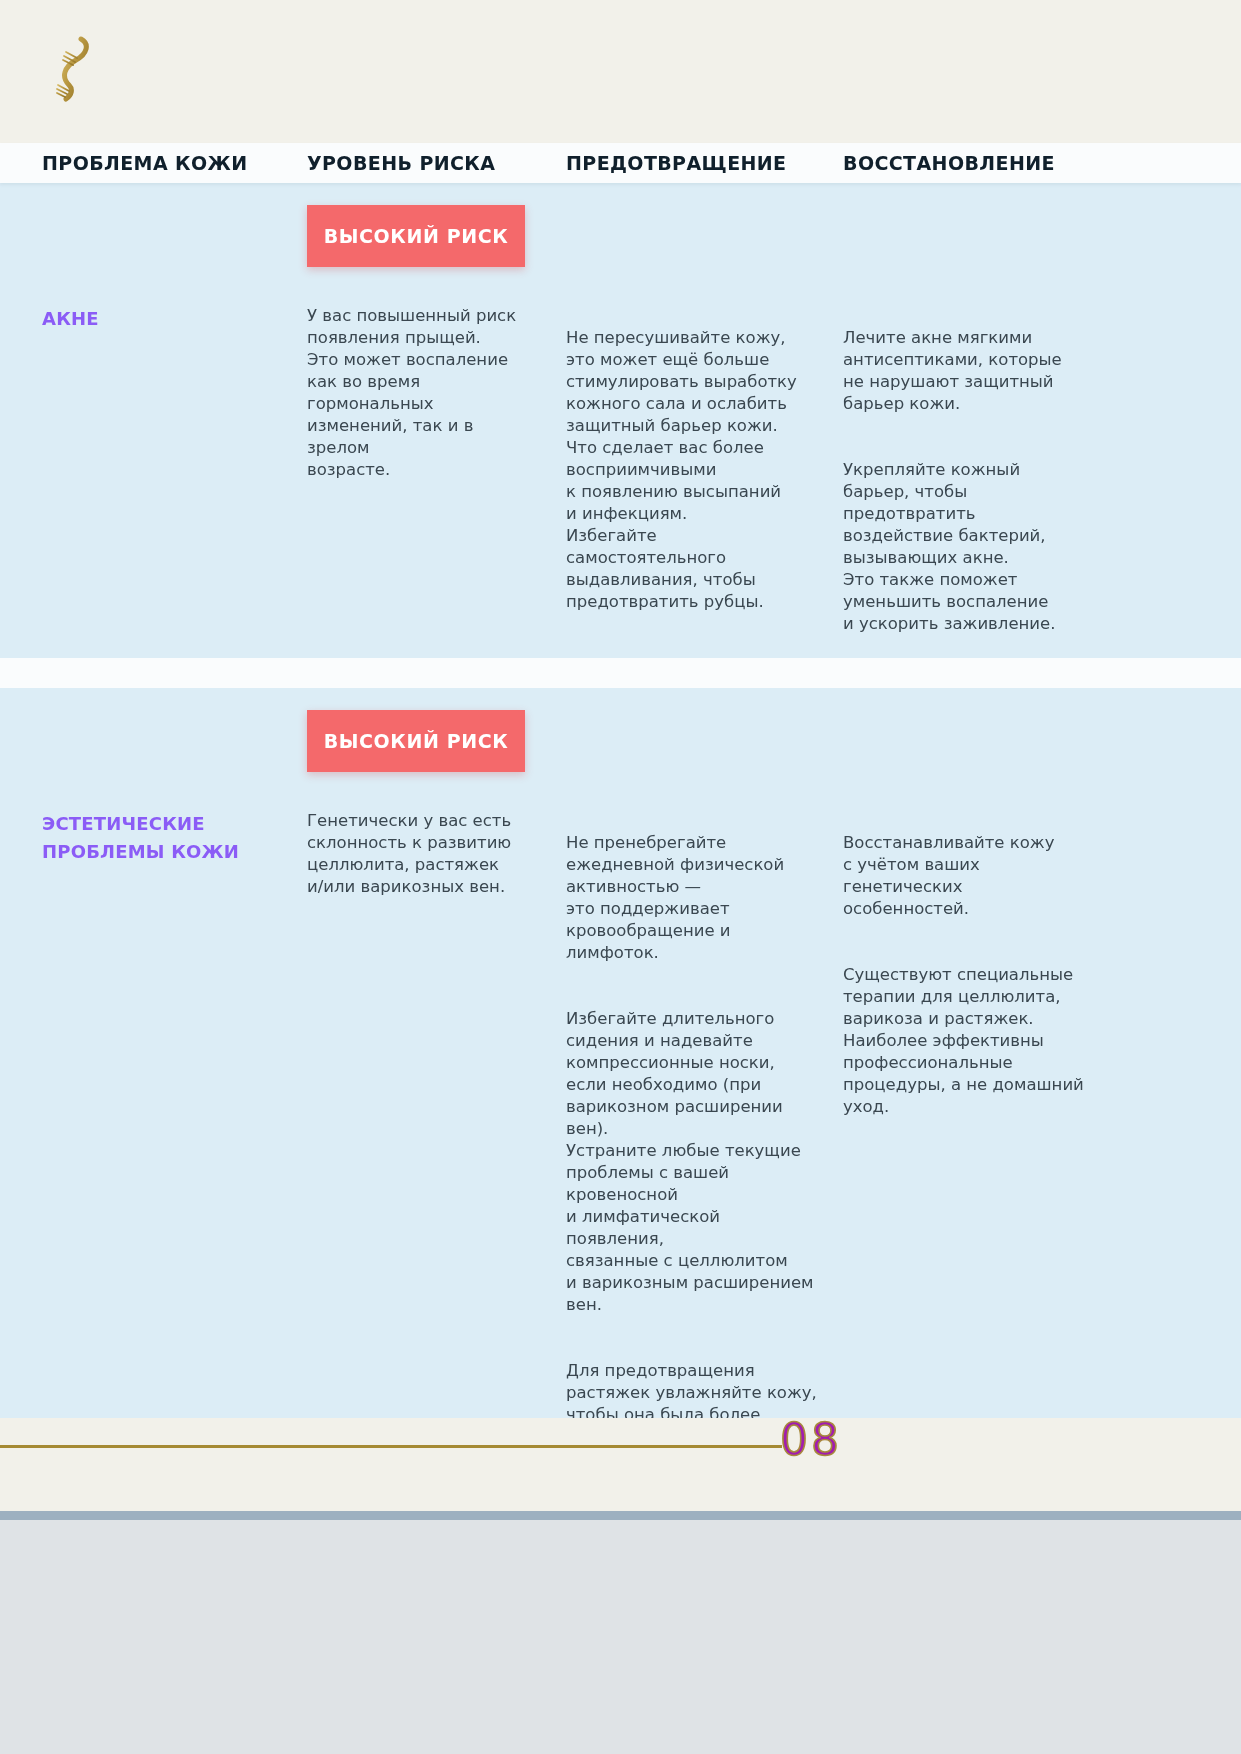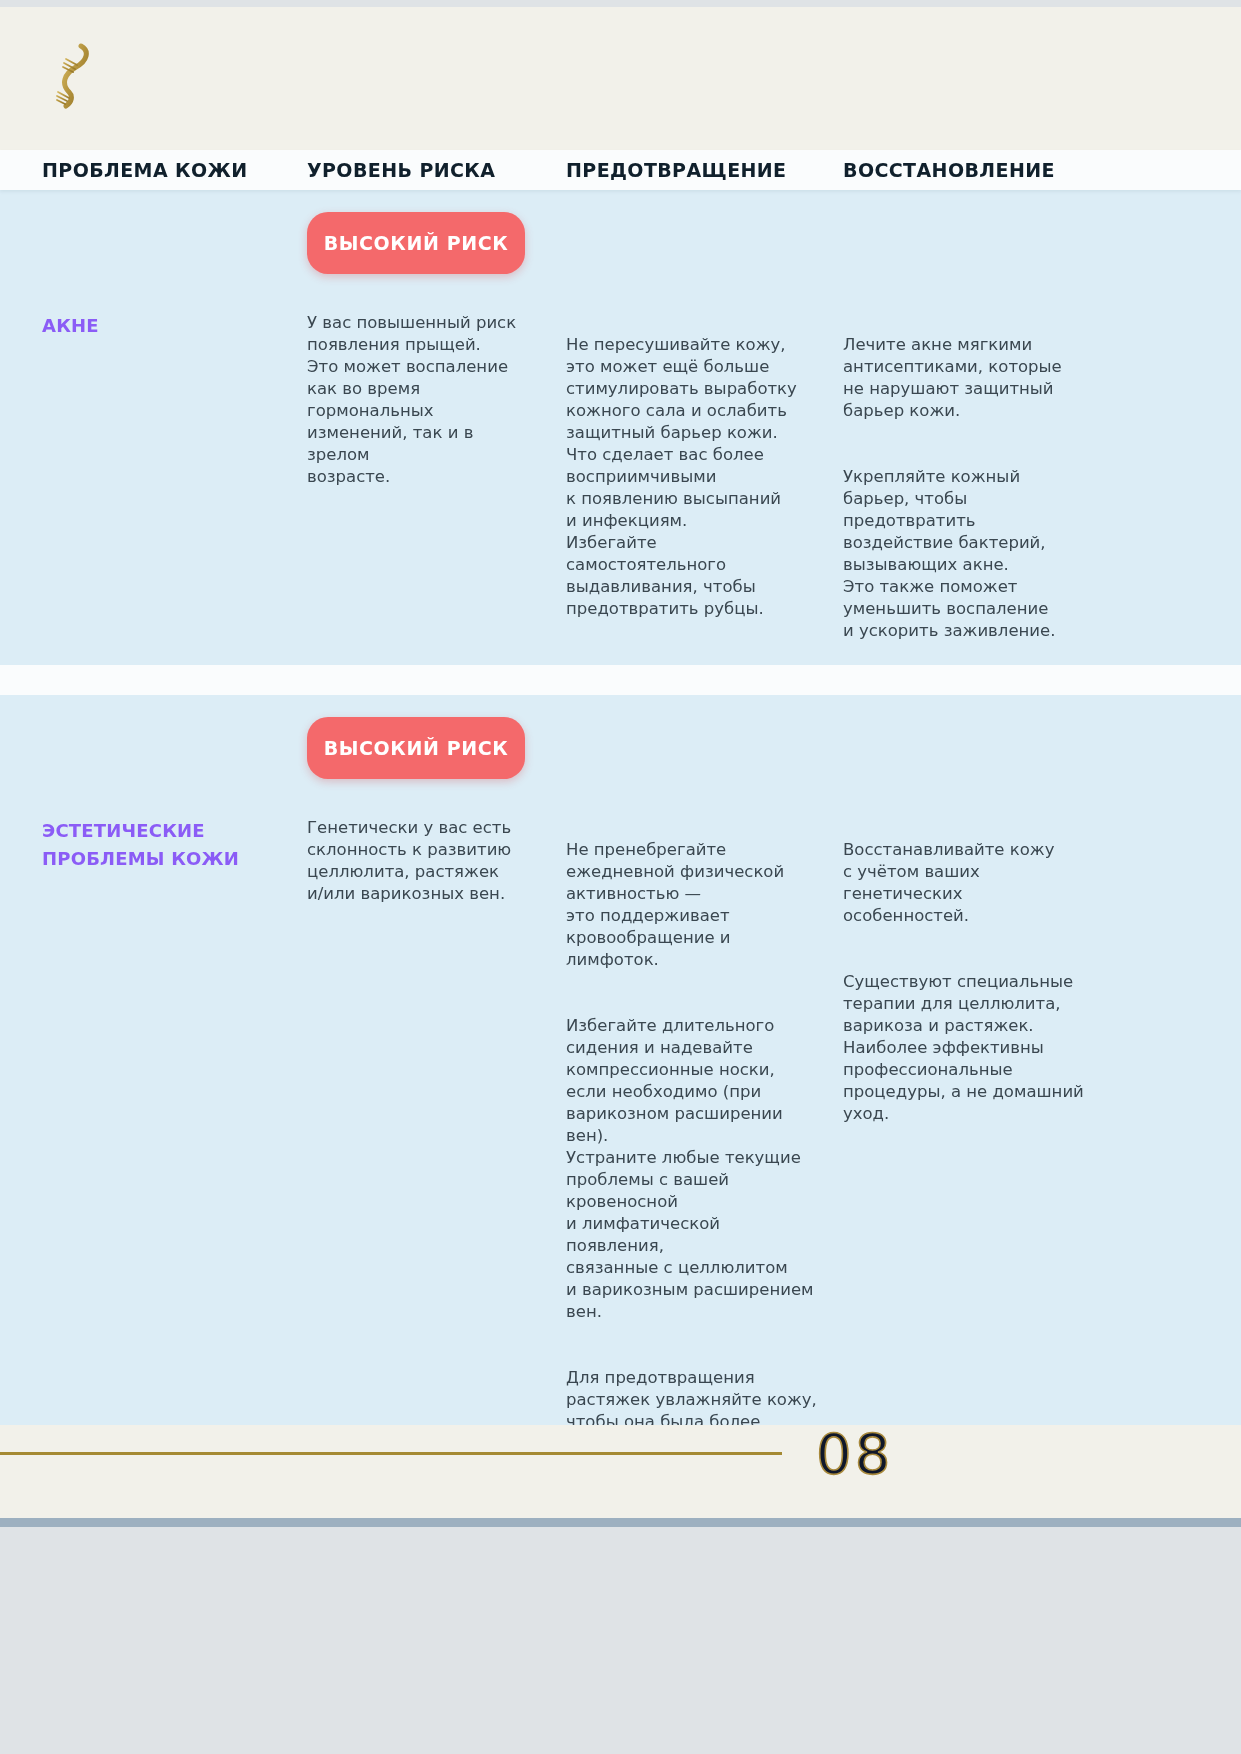--- a/index.html
+++ b/index.html
@@ -1,21 +1,21 @@
 <!DOCTYPE html>
 <html><head>
 <meta charset="utf-8">
 <style>
   * { box-sizing: border-box; }
   html, body { margin: 0; padding: 0; background: #dfe3e6; }
   .page {
     position: relative;
     width: 1241px;
     height: 1520px;
-    margin: 7px auto;
+    margin: 0 auto;
     background: #F2F1EA;
     font-family: "DejaVu Sans", "Liberation Sans", sans-serif;
     overflow: hidden;
   }
 
   
   .top-band {
     position: relative;
     height: 143px;
     background: #F2F1EA;
@@ -59,21 +59,21 @@
 
   .badge-row {
     display: grid;
     grid-template-columns: 265px 1fr;
   }
   .risk-badge {
     grid-column: 2;
     width: 218px;
     height: 62px;
     background: #F4696B;
-    border-radius: 21px;
+    border-radius: 0;
     color: #ffffff;
     font-weight: bold;
     font-size: 19px;
     letter-spacing: 0.6px;
     display: flex;
     align-items: center;
     justify-content: center;
     box-shadow: 0 3px 8px rgba(215,80,85,0.30);
     white-space: nowrap;
   }
@@ -113,25 +113,25 @@
   .footer-line {
     position: absolute;
     left: 0;
     top: 27px;
     width: 782px;
     height: 3px;
     background: #A58A33;
   }
   .page-number {
     position: absolute;
-    left: 816px;
+    left: 780px;
     top: -4px;
-    font-size: 56px;
+    font-size: 44px;
     letter-spacing: 3px;
-    color: #0f172a;
+    color: #a21caf;
     -webkit-text-stroke: 1.6px #A8893C;
     font-weight: 400;
   }
   .bottom-strip {
     position: absolute;
     left: 0;
     bottom: 0;
     width: 100%;
     height: 9px;
     background: #9DB0C0;

